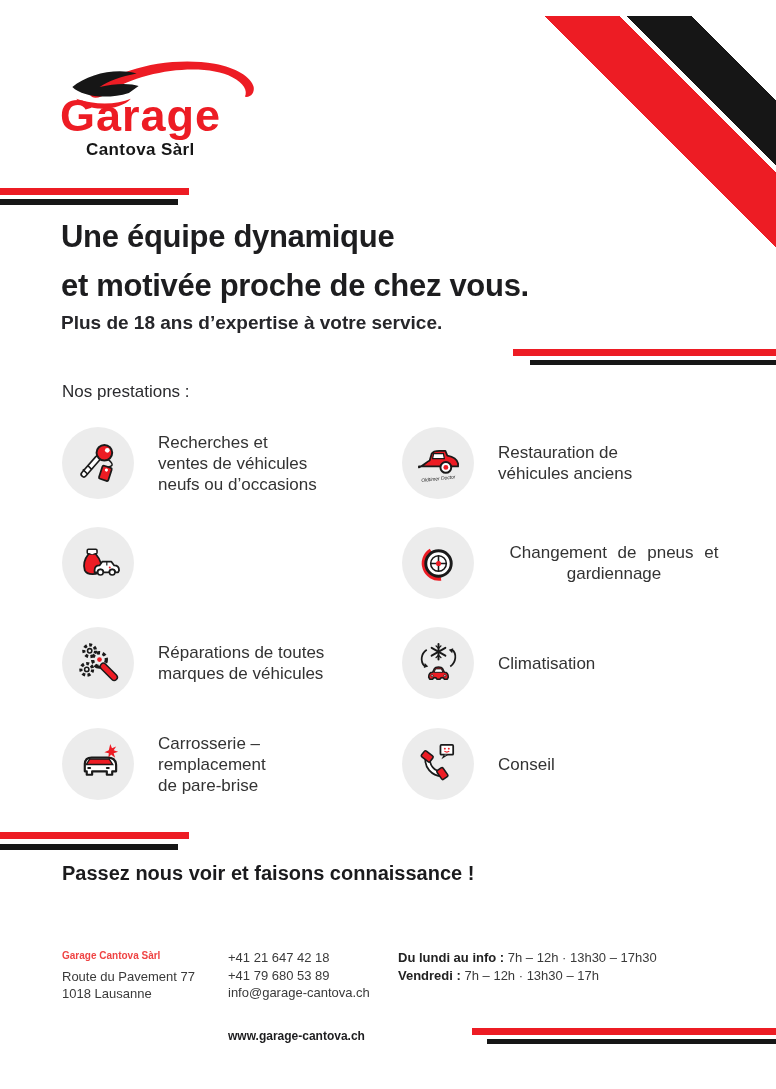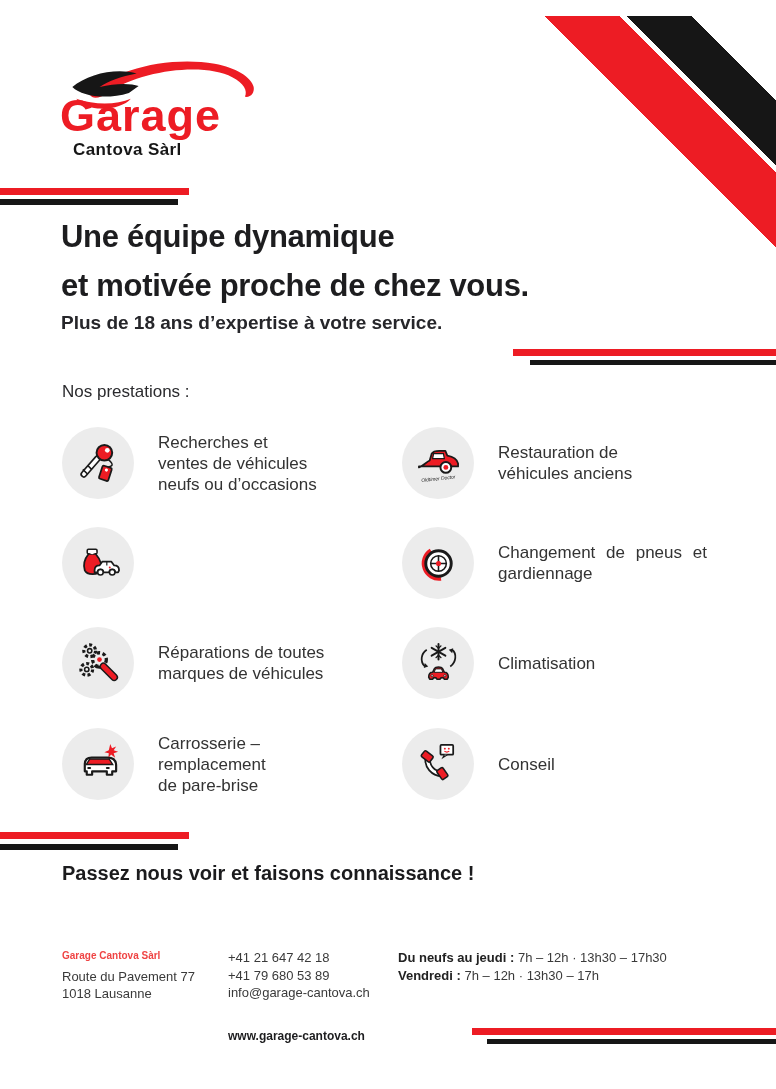--- a/index.html
+++ b/index.html
@@ -26,35 +26,35 @@
   .st2b { left:530px; top:344px; width:246px; height:5px; }
   .st3r { left:0; top:816px; width:189px; height:7px; }
   .st3b { left:0; top:828px; width:178px; height:6px; }
   .st4r { left:472px; top:1012px; width:304px; height:7px; }
   .st4b { left:487px; top:1023px; width:289px; height:5px; }
   
   .logo { position:absolute; left:57px; top:34px; width:218px; height:118px; }
   .logo svg.car { position:absolute; left:0; top:0; width:212px; height:78px; }
   .logo-word { position:absolute; left:3px; top:40px; font-size:45px; font-weight:bold;
     color:#ed1c24; letter-spacing:1px; }
-  .logo-sub { position:absolute; left:16px; top:90px; font-size:17px; font-weight:bold;
+  .logo-sub { position:absolute; left:29px; top:90px; font-size:17px; font-weight:bold;
     color:#161616; letter-spacing:0.4px; }
   
   .h1 { position:absolute; left:61px; top:196px; font-size:31px; line-height:49px;
     font-weight:bold; color:#1d1d1f; letter-spacing:-0.3px; }
   .sub { position:absolute; left:61px; top:296px; font-size:19px; font-weight:bold;
     color:#26262a; }
   
   .svc-head { position:absolute; left:62px; top:366px; font-size:17px; color:#2b2b2e; }
   .svc { position:absolute; display:flex; align-items:center; gap:24px; min-height:72px; }
   .svc-icon { width:72px; height:72px; border-radius:50%; background:#ececec;
     display:flex; align-items:center; justify-content:center; flex:none; }
   .svc-icon svg { width:47px; height:47px; }
   .svc-label { font-size:17px; line-height:21px; color:#333; white-space:pre-line; }
-  .svc-label.justify { white-space:normal; width:232px; word-spacing:6px; }
+  .svc-label.justify { white-space:normal; width:232px; word-spacing:6px;text-align:center; }
   .c1 { left:62px; }  .c2 { left:402px; }
   .r1 { top:411px; } .r2 { top:511px; } .r3 { top:611px; } .r4 { top:712px; }
   
   .cta-title { position:absolute; left:62px; top:846px; font-size:20px; font-weight:bold;
     color:#1b1b1d; }
   .cta-names { position:absolute; left:62px; top:875px; font-size:14.5px; font-weight:bold;
     color:#222; }
   
   .f-col { position:absolute; font-size:13px; line-height:17.5px; color:#3a3a3a; }
   .f1 { left:62px; top:931px; }
@@ -244,21 +244,21 @@
   </div>
 
   <div class="f-col f2">
     <div>+41 21 647 42 18</div>
     <div>+41 79 680 53 89</div>
     <div>info@garage-cantova.ch</div>
   </div>
 
   <div class="f-col f3">
     <div>
-      <span class="b">Du neufs au jeudi :</span>
+      <span class="b">Du lundi au info :</span>
       <span>7h – 12h · 13h30 – 17h30</span>
     </div>
     <div>
       <span class="b">Vendredi :</span>
       <span>7h – 12h · 13h30 – 17h</span>
     </div>
   </div>
 
   <div class="website">www.garage-cantova.ch</div>
 

